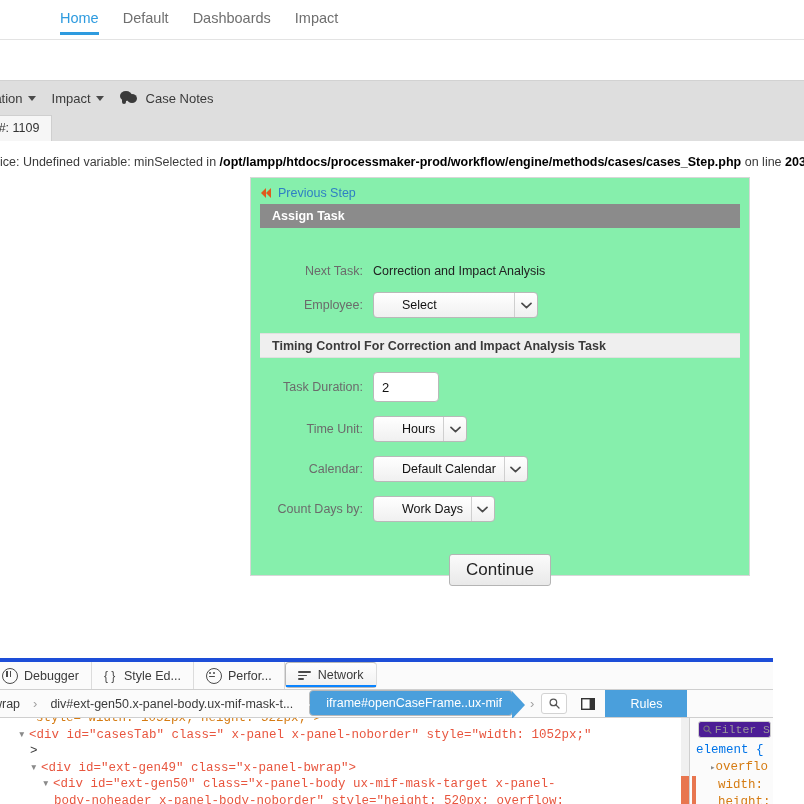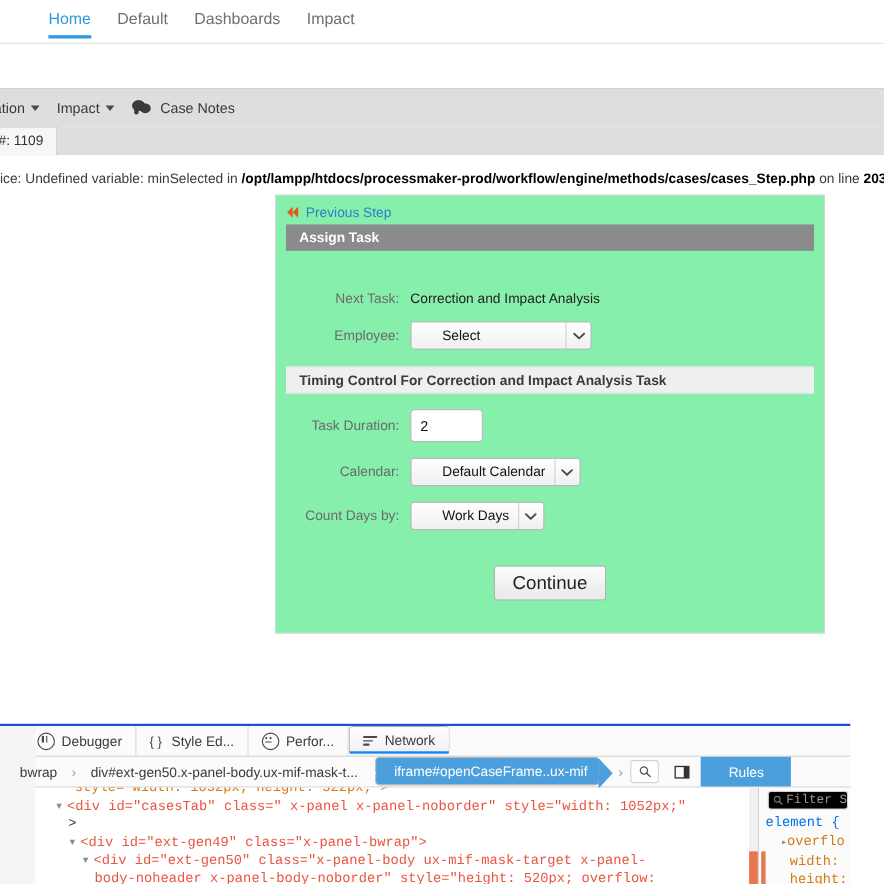--- a/index.html
+++ b/index.html
@@ -8,21 +8,21 @@
     font-family:"Liberation Sans",sans-serif;
     background:#ffffff;color:#333;
     -webkit-font-smoothing:antialiased;
   }
   .app{position:relative;width:804px;height:804px;}
 
   
   .topnav{
     position:absolute;left:0;top:0;width:804px;height:40px;
     background:#ffffff;border-bottom:1px solid #e3e3e3;
-    display:flex;align-items:flex-start;padding-left:32px;box-sizing:border-box;
+    display:flex;align-items:flex-start;padding-left:48px;box-sizing:border-box;
   }
   .navitem{
     font-size:14.5px;color:#6f6f6f;padding:10px 12px 9px 12px;
     cursor:pointer;white-space:nowrap;position:relative;
   }
   .navitem.active{color:#2e9bdf;}
   .navitem.active:after{
     content:"";position:absolute;left:12px;right:12px;bottom:0;height:3px;background:#2e9bdf;
   }
 
@@ -130,23 +130,22 @@
   .continue-wrap{display:flex;justify-content:center;margin-top:32px;}
   .btn{
     background:linear-gradient(#fbfbfb,#e9e9e9);border:1px solid #b4b4b4;border-radius:3px;
     font-size:17px;color:#222;padding:5px 16px;cursor:pointer;
     font-family:"Liberation Sans",sans-serif;
   }
 
   
   .devtools{
     position:absolute;left:0;top:658px;width:773px;height:146px;
-    background:#f5f5f5;border-top:2px solid #1d4ed8;box-sizing:border-box;
+    background:#f5f5f5;border-top:4px solid #1d4ed8;box-sizing:border-box;
     font-family:"Liberation Sans",sans-serif;
-    padding-left:32px;
   }
   .dt-tabs{
     height:28px;display:flex;align-items:stretch;background:#fbfbfb;
     border-bottom:1px solid #cfcfcf;box-sizing:border-box;
   }
   .dt-tab{
     display:flex;align-items:center;gap:6px;padding:0 12px;
     font-size:12.5px;color:#3b3b3b;border-right:1px solid #dcdcdc;
     cursor:pointer;white-space:nowrap;position:relative;box-sizing:border-box;
   }
@@ -216,21 +215,21 @@
   .mk-scroll{
     position:absolute;right:0;top:0;width:8px;height:100%;background:#f0f0f0;
   }
   .mk-scroll i{position:absolute;left:0;top:58px;width:8px;height:32px;background:#e8764f;}
 
   .rules{
     width:84px;background:#fbfbfb;border-left:1px solid #cfcfcf;box-sizing:border-box;
     padding:3px 0 0 2px;overflow:hidden;
   }
   .rfilter{
-    display:flex;align-items:center;gap:3px;height:17px;background:#000000;
+    display:flex;align-items:center;gap:3px;height:17px;background:#4c1d95;
     border:1px solid #cfcfcf;border-radius:3px;margin:0 2px 4px 6px;
     font-family:"Liberation Mono",monospace;font-size:11.5px;color:#9a9a9a;
     padding-left:4px;box-sizing:border-box;overflow:hidden;white-space:nowrap;
   }
   .rcss{
     font-family:"Liberation Mono",monospace;font-size:12.5px;line-height:17px;
     padding-left:4px;white-space:nowrap;
   }
   .rsel{color:#0074e8;}
   .rprop{color:#d57b12;}
@@ -308,20 +307,31 @@
     </div>
 
     <div style="height:15px"></div>
     <div class="sechead">Timing Control For Correction and Impact Analysis Task</div>
 
     <div class="frow">
       <div class="flabel">Task Duration:</div>
       <input class="txtinput" type="text" value="2" style="">
     </div>
 
+    <div class="frow">
+      <div class="flabel">Time Unit:</div>
+      <div class="sel">
+        <span class="txt">Hours</span>
+        <span class="arw">
+          <svg width="11" height="7" viewBox="0 0 11 7">
+              <path d="M1 1.4 L5.5 5.6 L10 1.4" fill="none" stroke="#4a4a4a" stroke-width="1.7" stroke-linecap="round" stroke-linejoin="round"></path>
+            </svg>
+        </span>
+      </div>
+    </div>
 
     <div class="frow">
       <div class="flabel">Calendar:</div>
       <div class="sel">
         <span class="txt">Default Calendar</span>
         <span class="arw">
           <svg width="11" height="7" viewBox="0 0 11 7">
               <path d="M1 1.4 L5.5 5.6 L10 1.4" fill="none" stroke="#4a4a4a" stroke-width="1.7" stroke-linecap="round" stroke-linejoin="round"></path>
             </svg>
         </span>

